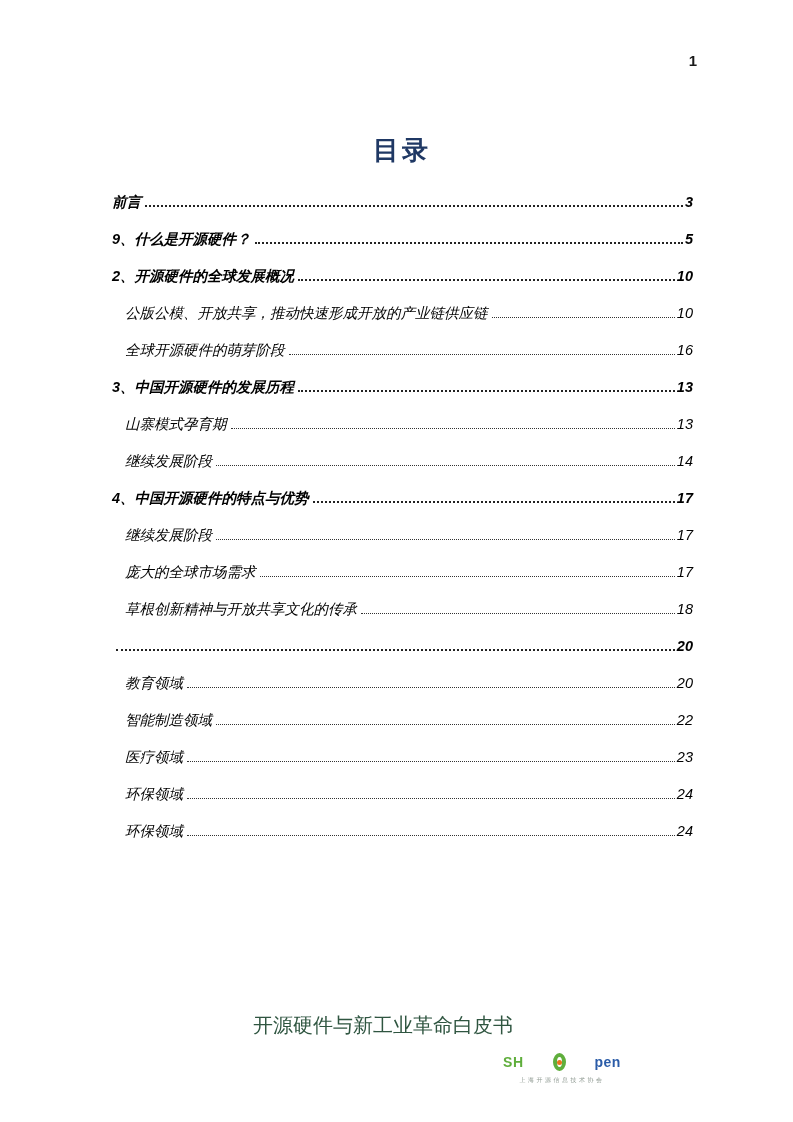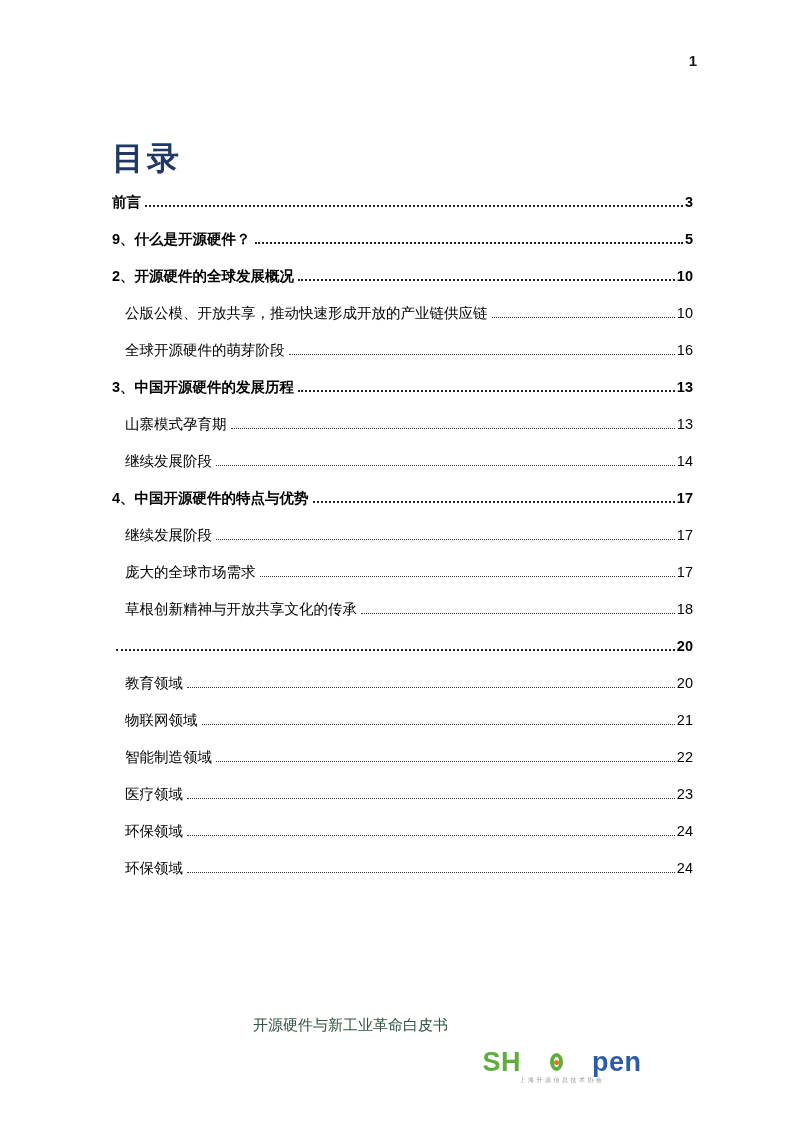--- a/index.html
+++ b/index.html
@@ -14,66 +14,68 @@
   .page-num-top {
     position: absolute;
     top: 52px; right: 96px;
     font-size: 15px;
     font-weight: bold;
     color: var(--ink, #1a1a1a);
   }
   .doc-heading {
     position: absolute;
     top: 116px; left: 112px; width: 580px;
-    font-size: 32px;
+    text-align: center;
+    font-size: 26px;
     font-weight: bold;
     letter-spacing: 3px;
     color: var(--heading, #1F3864);
   }
   .toc {
     position: absolute;
     top: 194px; left: 112px; width: 581px;
   }
   .toc-row {
     display: flex;
     line-height: 16px;
     font-size: 14.5px;
     margin-bottom: 21px;
     cursor: pointer;
+    font-style: italic;
   }
   .toc-row.l1 { font-weight: bold; }
   .toc-row.l2 { padding-left: 13px; }
   .toc-label { white-space: nowrap; }
   .toc-leader {
     flex: 1 1 auto;
     min-width: 12px;
     border-bottom: 2px dotted #222;
     margin: 0 2px 3px 4px;
   }
   .toc-row.l2 .toc-leader { border-bottom-width: 1.8px; border-bottom-color: #333; }
   .toc-page { white-space: nowrap; }
 
   .footer-title {
     position: absolute;
     left: 253px; top: 1017px;
-    font-size: 15px;
+    font-size: 20px;
     line-height: 16px;
     color: var(--footer-text, #2F5540);
   }
   .logo {
     position: absolute;
     left: 506px; top: 1051px;
     width: 112px;
     text-align: center;
   }
   .logo-row {
     display: flex;
     align-items: center;
     justify-content: center;
-    font-size: 27px;
+    font-size: 14px;
     font-weight: bold;
     line-height: 22px;
     gap: 28px;
   }
   .logo-sh { color: var(--logo-green, #5FAE3C); letter-spacing: 0.5px; }
   .logo-o {
     width: 18px; height: 18px;
     box-sizing: border-box;
     border: 4px solid var(--logo-green, #5FAE3C);
     border-radius: 50%;
@@ -181,25 +183,20 @@
       <span class="toc-leader"></span>
       <span class="toc-page">20</span>
     </div>
 
     <div class="toc-row l2">
       <span class="toc-label">教育领域</span>
       <span class="toc-leader"></span>
       <span class="toc-page">20</span>
     </div>
 
-    <div class="toc-row l2">
-      <span class="toc-label">物联网领域</span>
-      <span class="toc-leader"></span>
-      <span class="toc-page">21</span>
-    </div>
 
     <div class="toc-row l2">
       <span class="toc-label">智能制造领域</span>
       <span class="toc-leader"></span>
       <span class="toc-page">22</span>
     </div>
 
     <div class="toc-row l2">
       <span class="toc-label">医疗领域</span>
       <span class="toc-leader"></span>

